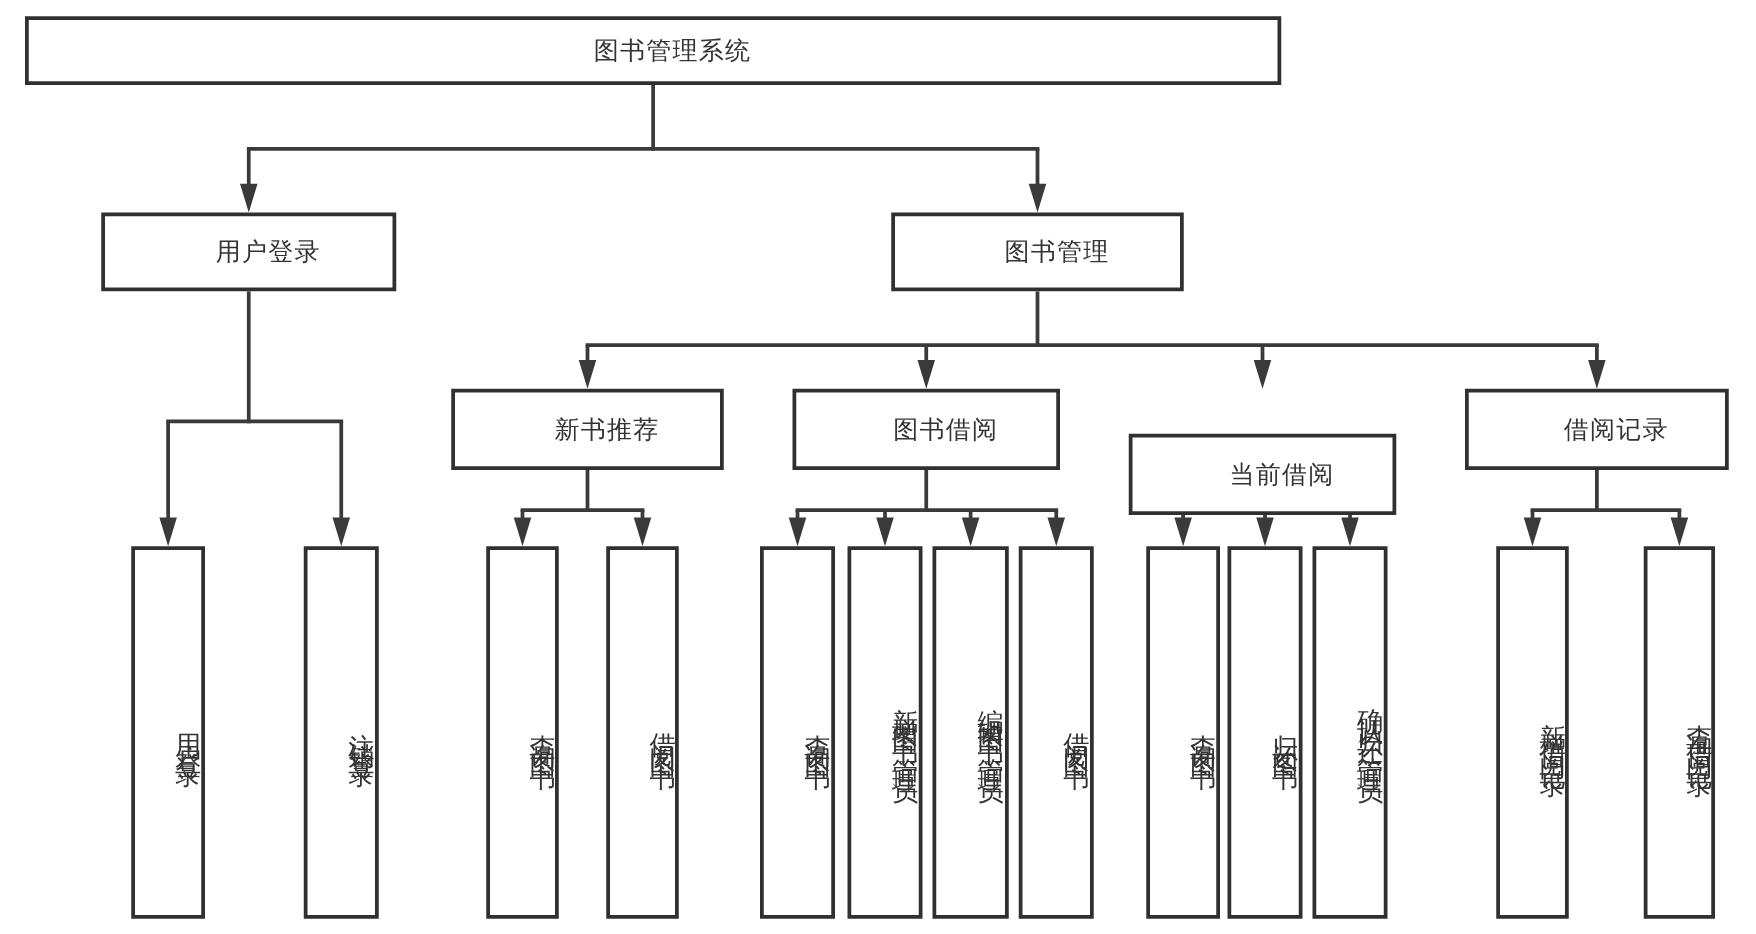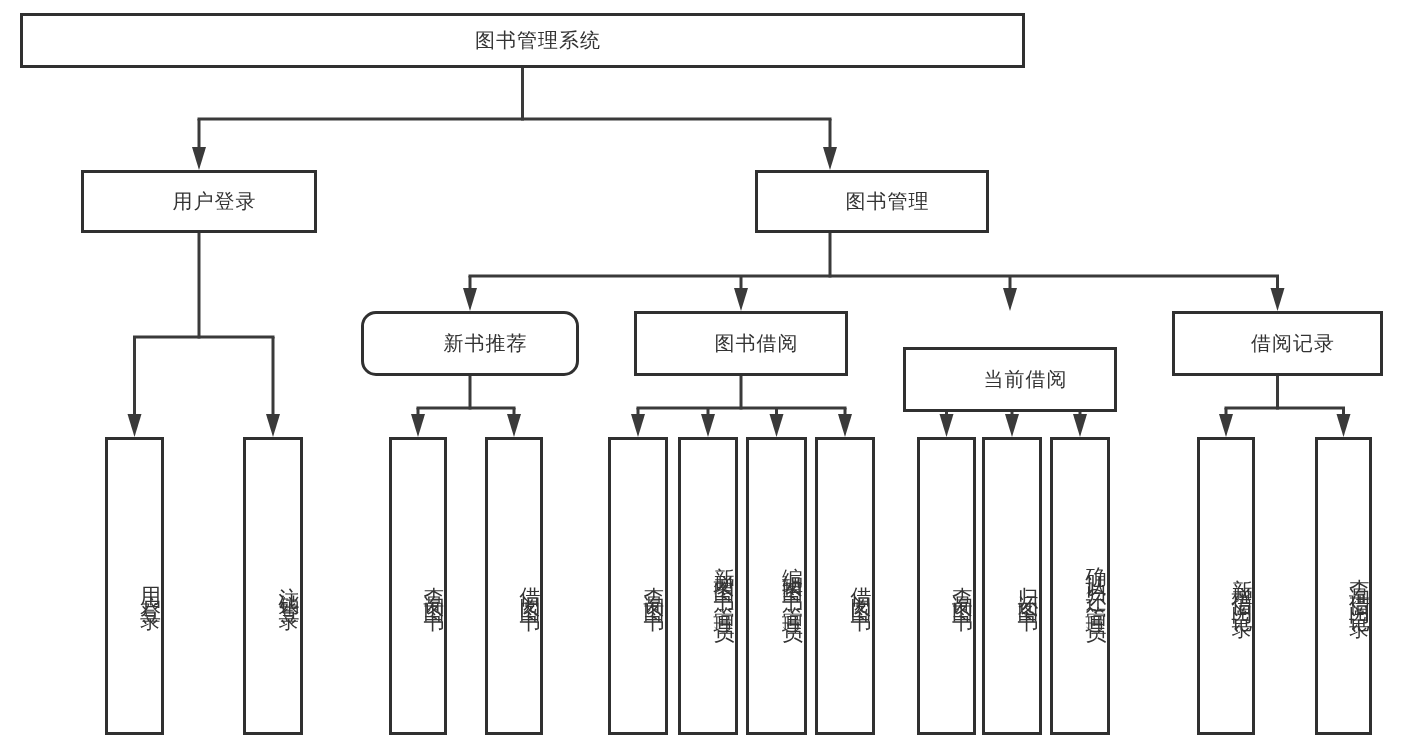--- a/index.html
+++ b/index.html
@@ -144,25 +144,25 @@
     </g>
   </svg>
 
   <div class="node lvl-h" style="left:20px; top:13px; width:1005px; height:55px;">
     <span class="lbl">图书管理系统</span>
   </div>
 
   <div class="node lvl-h" style="left:81px; top:170px; width:236px; height:63px;">
     <span class="lbl">用户登录</span>
   </div>
-  <div class="node lvl-h" style="left:713px; top:170px; width:234px; height:63px;margin-left:42px;">
+  <div class="node lvl-h" style="left:713px; top:170px; width:234px; height:63px;">
     <span class="lbl">图书管理</span>
   </div>
 
-  <div class="node lvl-h" style="left:361px; top:311px; width:218px; height:65px;border-radius:15px;">
+  <div class="node lvl-h" style="left:361px; top:311px; width:218px; height:65px;">
     <span class="lbl">新书推荐</span>
   </div>
   <div class="node lvl-h" style="left:634px; top:311px; width:214px; height:65px;">
     <span class="lbl">图书借阅</span>
   </div>
   <div class="node lvl-h" style="left:903px; top:311px; width:214px; height:65px;margin-top:36px;">
     <span class="lbl">当前借阅</span>
   </div>
   <div class="node lvl-h" style="left:1172px; top:311px; width:211px; height:65px;">
     <span class="lbl">借阅记录</span>

